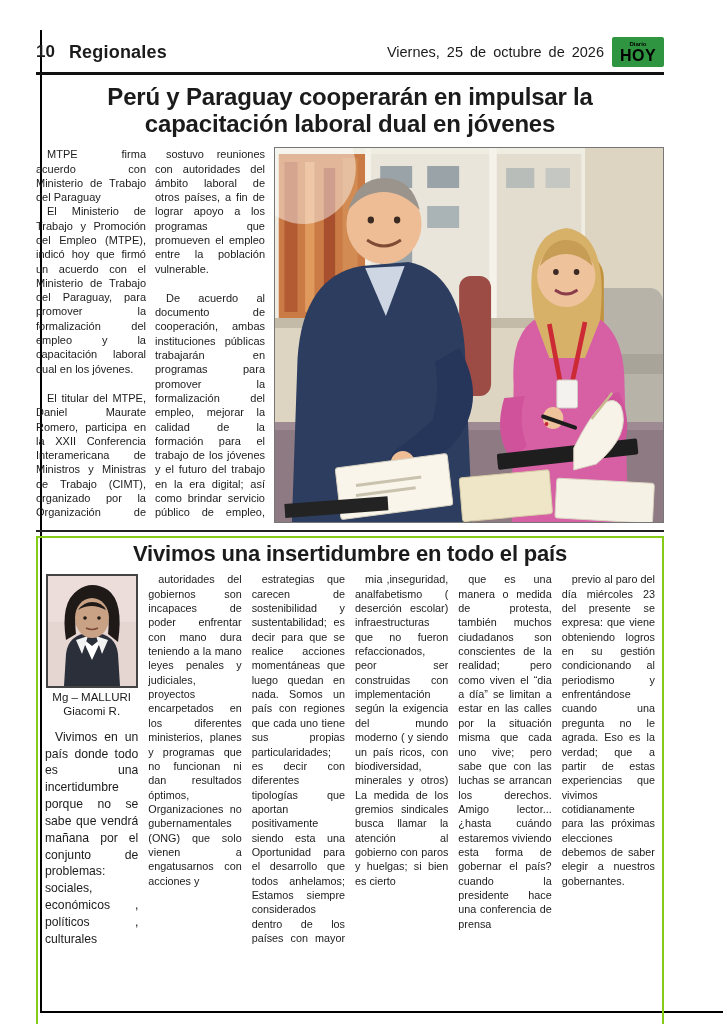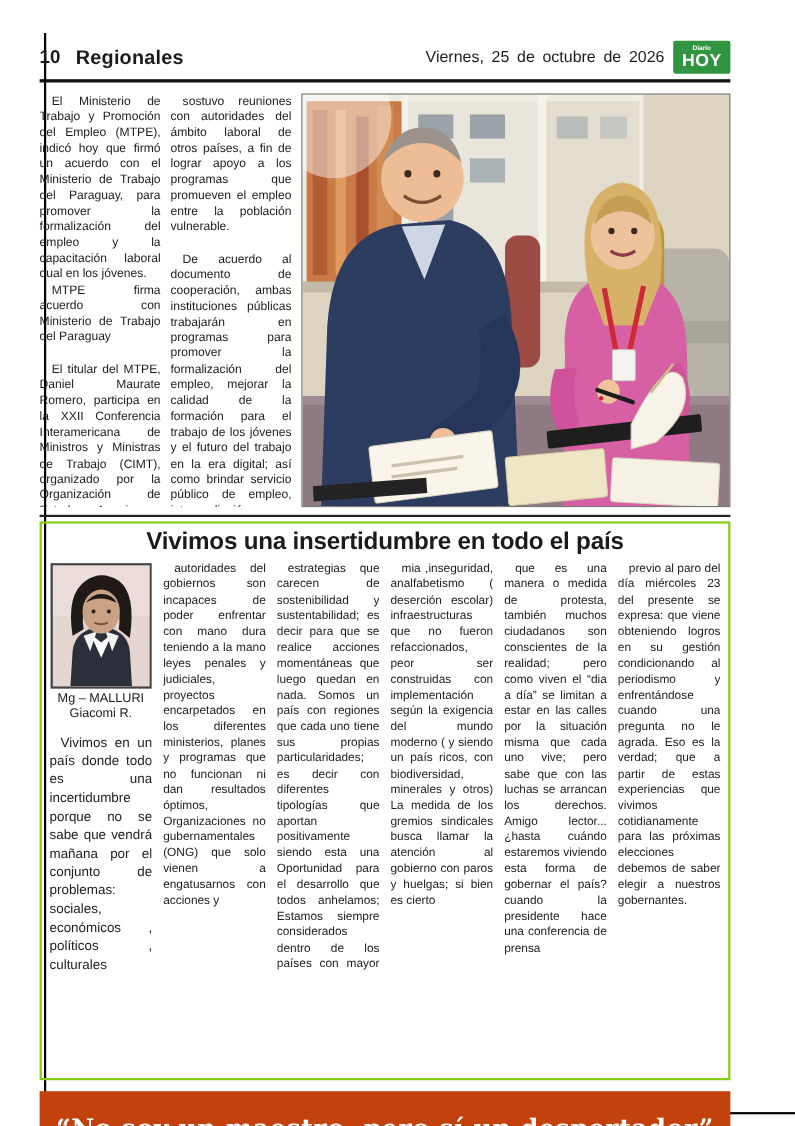--- a/index.html
+++ b/index.html
@@ -8,21 +8,21 @@
   .edge-left{position:absolute;left:40px;top:30px;width:2px;height:983px;background:#000;}
   .edge-bottom{position:absolute;left:40px;top:1011px;width:683px;height:2px;background:#000;}
   .content{position:absolute;left:36px;top:34px;width:628px;}
 
   
   .hdr{display:flex;align-items:center;height:36px;}
   .hdr .pgnum{font-size:17px;font-weight:bold;margin-right:14px;}
   .hdr .section{font-size:18px;font-weight:bold;letter-spacing:.2px;}
   .hdr .spacer{flex:1;}
   .hdr .date{font-size:14.5px;margin-right:8px;word-spacing:3px;}
-  .logo{width:52px;height:30px;background:#2f9540;border-radius:2px;display:flex;flex-direction:column;align-items:center;justify-content:center;color:#ffffff;}
+  .logo{width:52px;height:30px;background:#2f9540;border-radius:2px;display:flex;flex-direction:column;align-items:center;justify-content:center;color:#000000;}
   .logo .l1{font-size:6px;font-weight:bold;line-height:7px;}
   .logo .l2{font-size:16px;font-weight:bold;line-height:16px;letter-spacing:.5px;}
   .hdr-rule{height:3px;background:#111;margin-top:2px;}
 
   
   .headline1{margin-top:8px;text-align:center;font-size:24px;font-weight:bold;line-height:1.13;letter-spacing:-.2px;}
 
   
   .a1{display:flex;gap:9px;margin-top:10px;height:376px;}
   .a1col{width:110px;flex:0 0 110px;font-size:11px;line-height:1.3;text-align:justify;overflow:hidden;}
@@ -62,25 +62,26 @@
       <span class="section">Regionales</span>
       <span class="spacer"></span>
       <span class="date">Viernes, 25 de octubre de 2026</span>
       <div class="logo">
         <span class="l1">Diario</span>
         <span class="l2">HOY</span>
       </div>
     </div>
     <div class="hdr-rule"></div>
 
+    <div class="headline1">Perú y Paraguay cooperarán en impulsar la capacitación laboral dual en jóvenes</div>
 
     <div class="a1">
       <div class="a1col">
+        <p>MTPE firma acuerdo con Ministerio de Trabajo del Paraguay</p>
         <p>El Ministerio de Trabajo y Promoción del Empleo (MTPE), indicó hoy que firmó un acuerdo con el Ministerio de Trabajo del Paraguay, para promover la formalización del empleo y la capacitación laboral dual en los jóvenes.</p>
-        <p>MTPE firma acuerdo con Ministerio de Trabajo del Paraguay</p>
         <p class="gap">El titular del MTPE, Daniel Maurate Romero, participa en la XXII Conferencia Interamericana de Ministros y Ministras de Trabajo (CIMT), organizado por la Organización de Estados Americanos (OEA), que se realiza en Bogotá, Colombia, donde firmó un acuerdo de cooperación interinstitucional con la ministra de Trabajo, Empleo y Seguridad Social de Paraguay, Mónica Recalde de Giacomi.</p>
 
       </div>
       <div class="a1col">
         <p>sostuvo reuniones con autoridades del ámbito laboral de otros países, a fin de lograr apoyo a los programas que promueven el empleo entre la población vulnerable.</p>
         <p class="gap">De acuerdo al documento de cooperación, ambas instituciones públicas trabajarán en programas para promover la formalización del empleo, mejorar la calidad de la formación para el trabajo de los jóvenes y el futuro del trabajo en la era digital; así como brindar servicio público de empleo, intermediación laboral, con énfasis a las personas con discapacidad, capacitación laboral dual con calidad para los jóvenes, prevención y erradicación del trabajo infantil y protección de los derechos de los adolescentes que trabajan.</p>
       </div>
 
       <div class="photo1">
         <svg viewBox="0 0 413 374" preserveAspectRatio="none">

